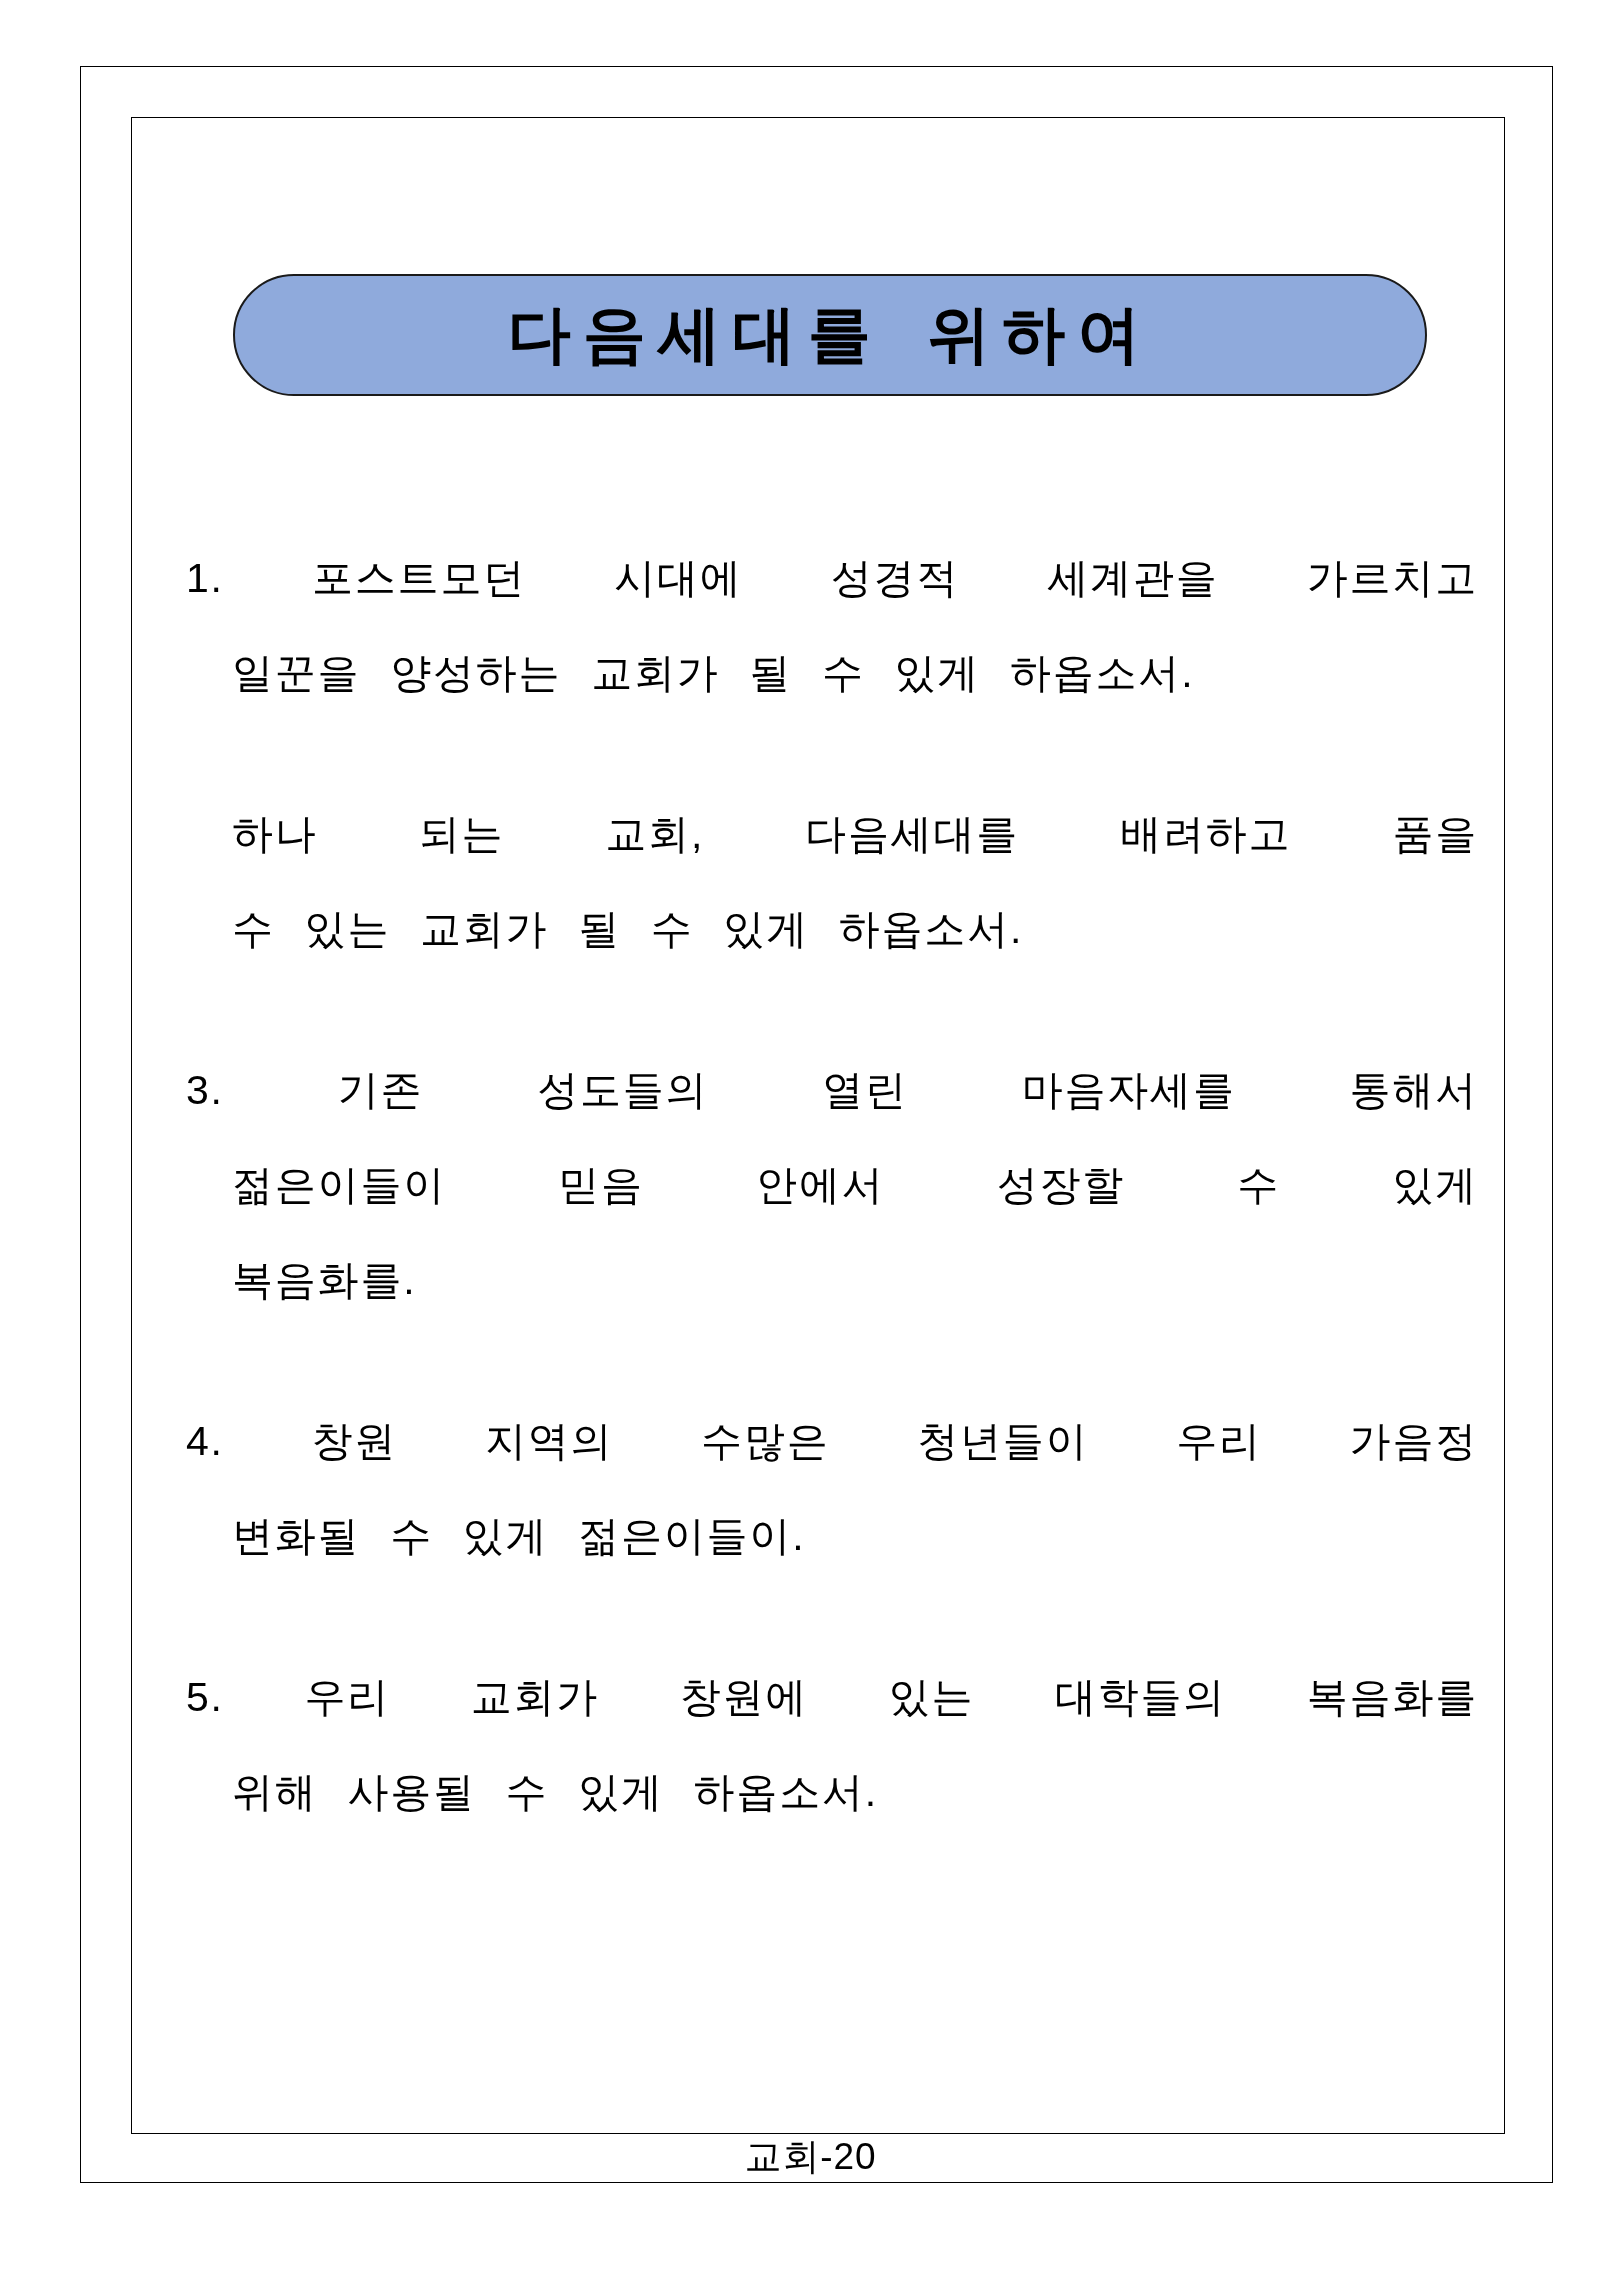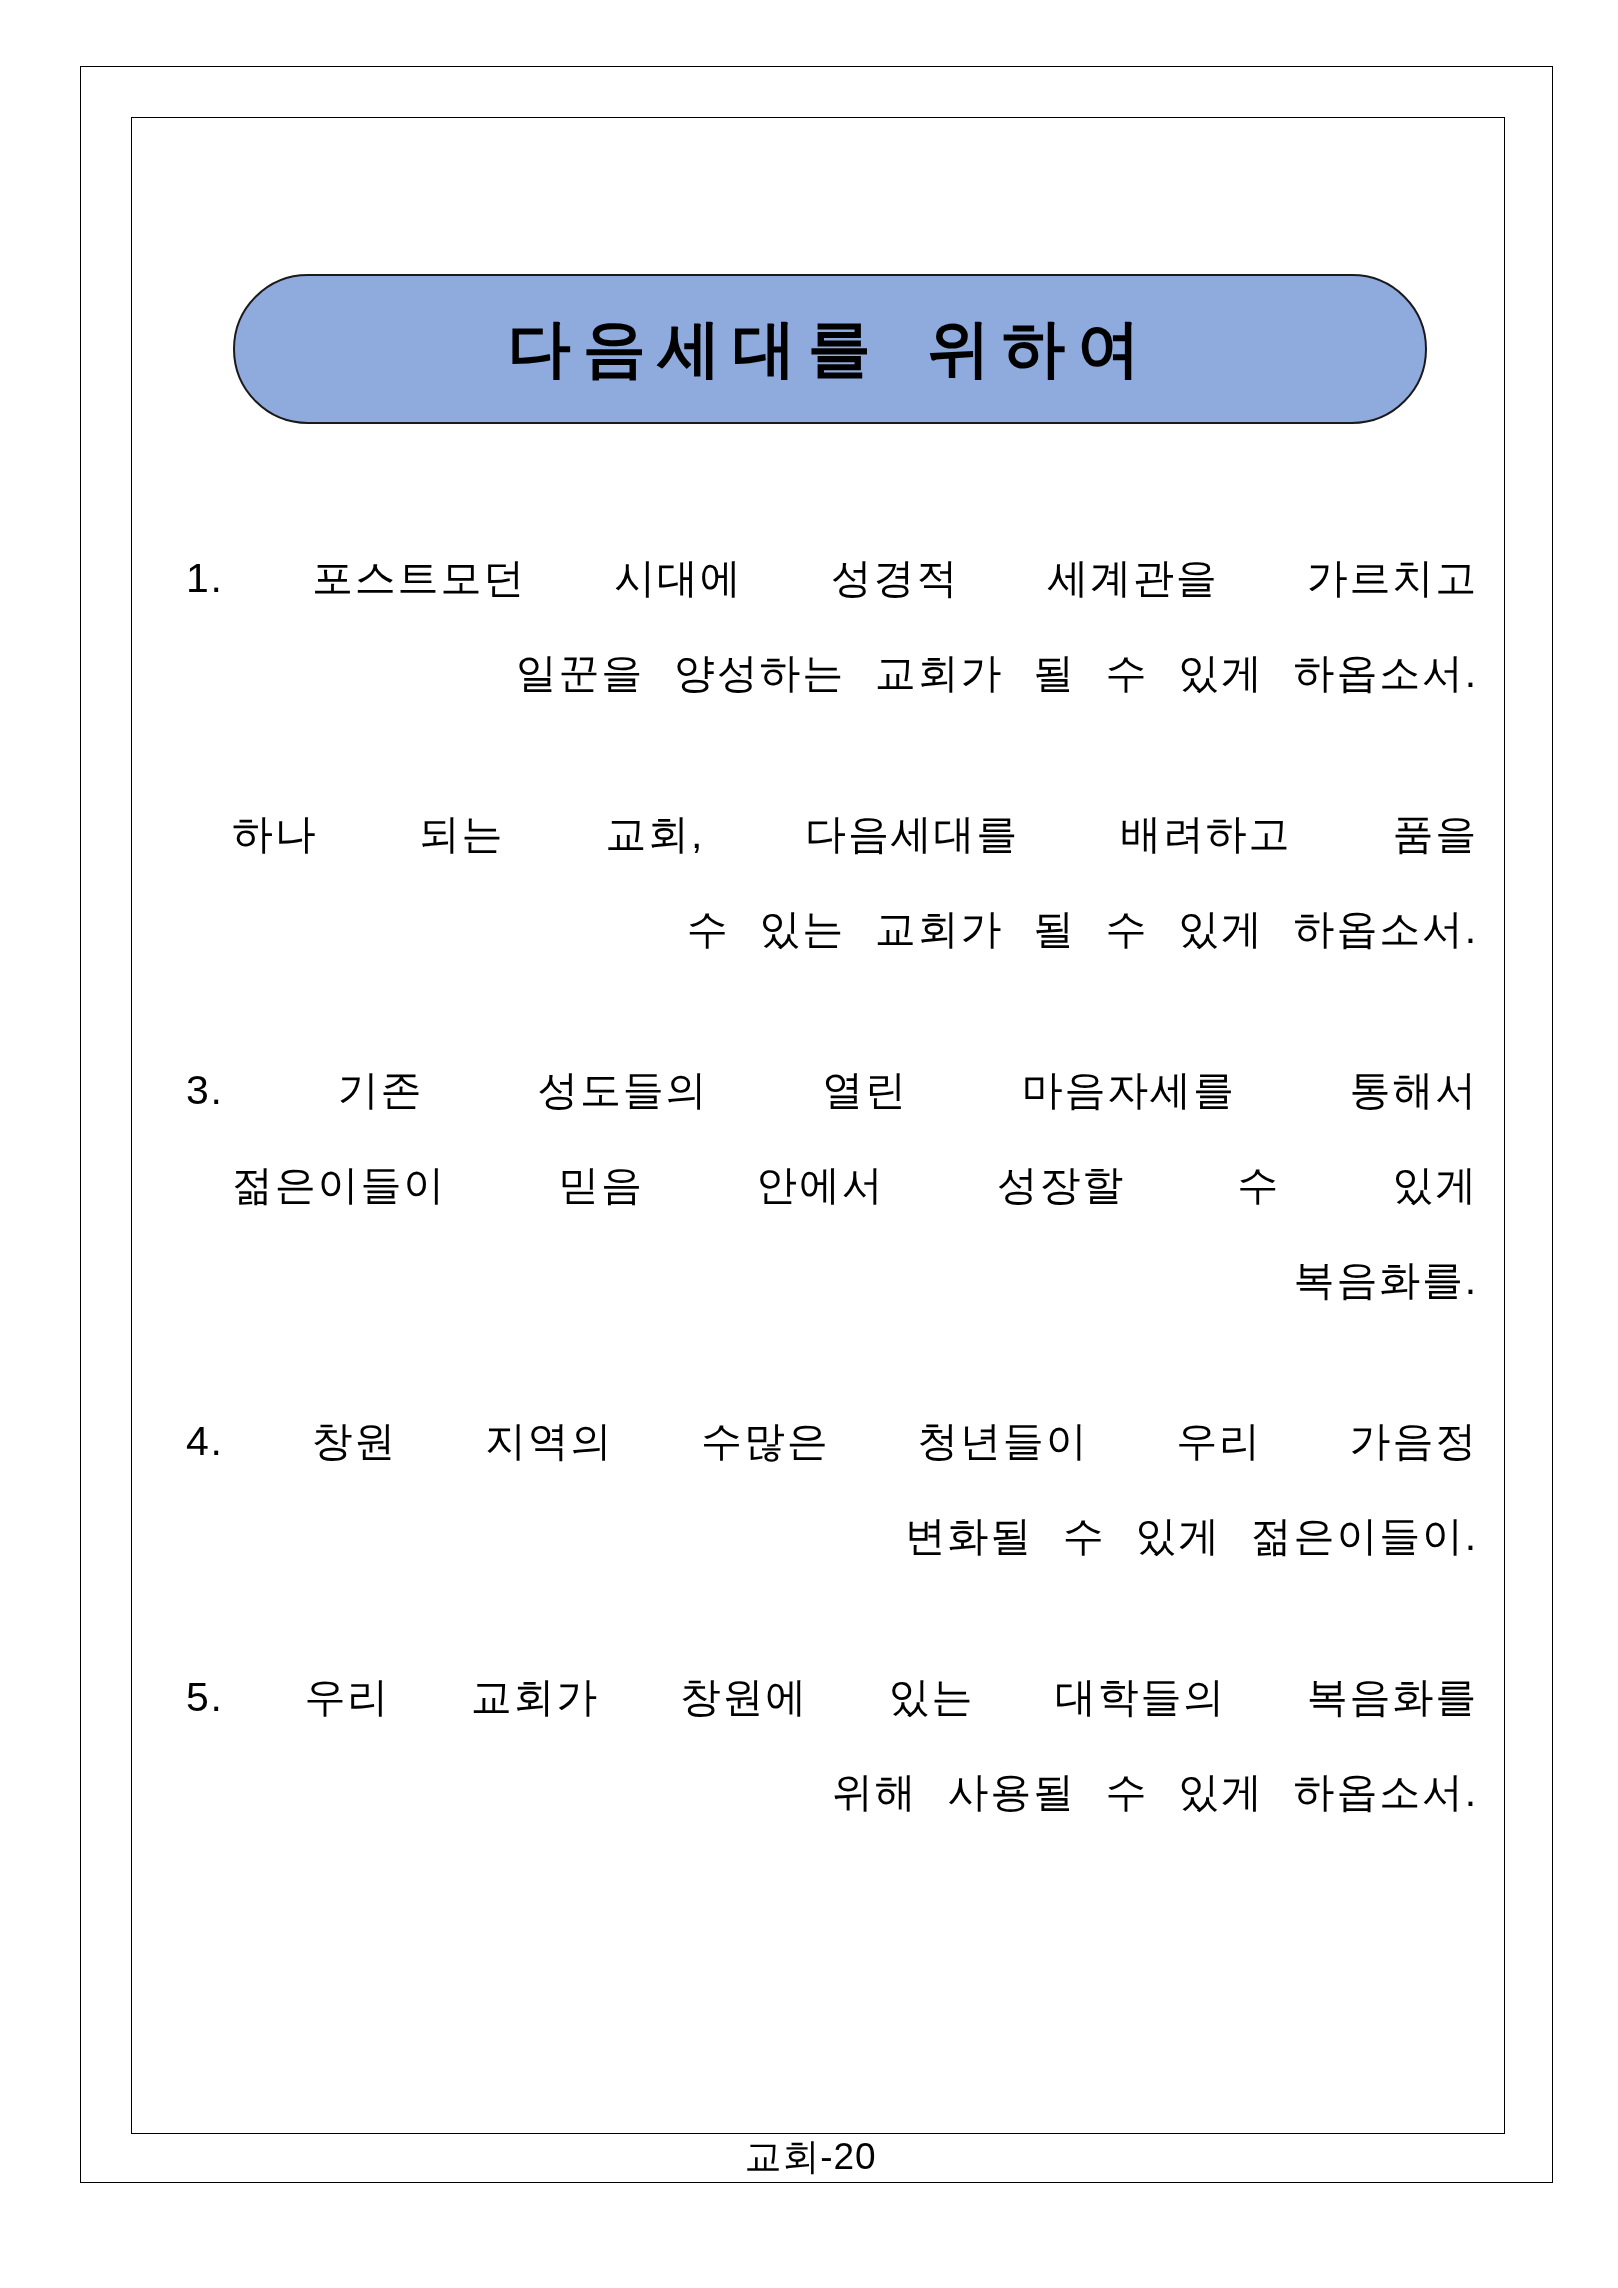--- a/index.html
+++ b/index.html
@@ -32,21 +32,21 @@
     height: 2017px;
     border: 1.8px solid #000000;
     box-sizing: border-box;
     background: #ffffff;
   }
   .banner {
     position: absolute;
     left: 101px;
     top: 156px;
     width: 1194px;
-    height: 150px;
+    height: 122px;
     box-sizing: border-box;
     border: 2.8px solid #1a1a1a;
     border-radius: 76px;
     background: #8FAADC; 
     display: flex;
     align-items: center;
     justify-content: center;
   }
   .banner-text {
     font-size: 63px;
@@ -71,21 +71,21 @@
   .text-line {
     display: block;
     width: auto;
   }
   .text-line.cont { padding-left: 46px; }
   .text-line.just {
     text-align: justify;
     text-align-last: justify;
   }
   .text-line.last {
-    text-align: right;
+    text-align: left;
     word-spacing: 16.6px;
   }
   .page-footer {
     position: absolute;
     left: 0;
     right: 12px;
     top: 2066px;
     height: 47px;
     line-height: 47px;
     text-align: center;

